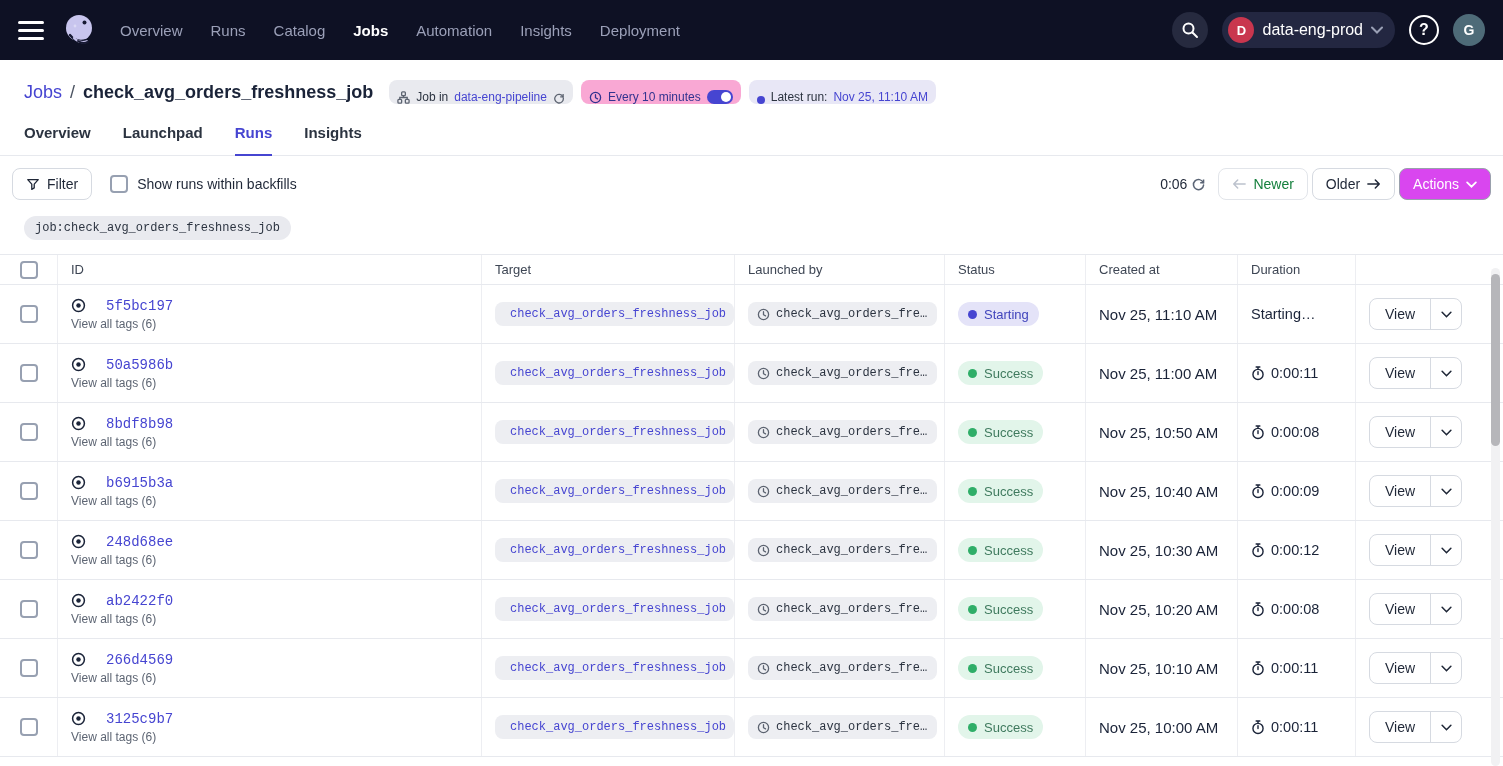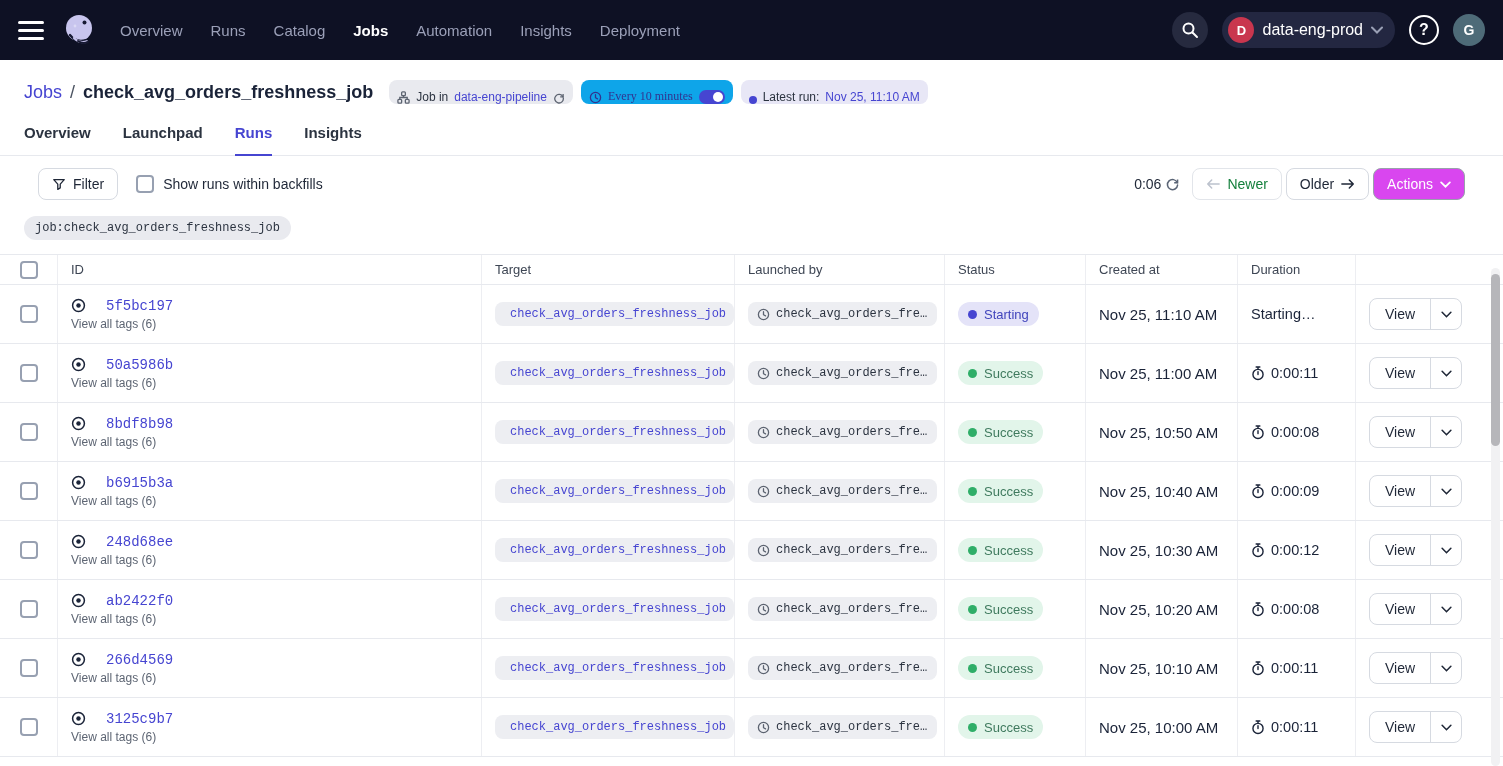--- a/index.html
+++ b/index.html
@@ -33,34 +33,34 @@
   .avatar{width:32px;height:32px;border-radius:50%;background:#4E6B78;color:#fff;font-size:14px;font-weight:600;display:flex;align-items:center;justify-content:center;cursor:pointer;}
 
   
   .page-head{display:flex;align-items:center;gap:8px;padding:20px 24px 0 24px;}
   .crumb-root{color:var(--accent);font-size:18px;cursor:pointer;text-decoration:none;}
   .crumb-sep{color:#4A5260;font-size:18px;}
   .page-title{font-size:18px;font-weight:700;color:var(--ink);margin-right:8px;}
   .badge{height:24px;border-radius:8px;display:inline-flex;align-items:flex-end;gap:6px;padding:0 8px;font-size:12px;white-space:nowrap;}
   .badge-gray{background:#E9EAEF;color:#2B3340;}
   .badge-gray a{color:var(--accent);text-decoration:none;cursor:pointer;}
-  .badge-schedule{background:#0ea5e9;color:#32338F;font-family:Liberation Serif, serif;}
+  .badge-schedule{background:#f9a8d4;color:#32338F;}
   .badge-latest{background:#E8E7F6;color:#2B3340;}
   .badge-latest .link{color:var(--accent);cursor:pointer;}
   .dot8{width:8px;height:8px;border-radius:50%;background:var(--accent);}
   .toggle{width:26px;height:14px;border-radius:7px;background:var(--accent);position:relative;cursor:pointer;}
   .toggle .knob{position:absolute;top:2px;right:2px;width:10px;height:10px;border-radius:50%;background:#fff;}
 
   
   .tabs{display:flex;gap:32px;padding:0 24px;margin-top:20px;border-bottom:1px solid var(--border);}
   .tab{font-size:15px;font-weight:700;color:#2B3340;padding-bottom:13px;cursor:pointer;}
   .tab.active{color:var(--accent);border-bottom:2px solid var(--accent);margin-bottom:-1px;}
 
   
-  .toolbar{display:flex;align-items:center;padding:12px 38px;}
+  .toolbar{display:flex;align-items:center;padding:12px 12px;}
   .btn{height:32px;border-radius:8px;border:1px solid #D6DAE1;background:#fff;display:inline-flex;align-items:center;gap:7px;padding:0 13px;font-size:14px;font-weight:500;color:#1F2737;cursor:pointer;font-family:inherit;}
   .btn.disabled{color:#15803d;border-color:#E2E5EA;cursor:default;}
   .btn.filled{background:#d946ef;border-color:#99A0AC;color:#fff;}
   .checkbox{width:18px;height:18px;border:2px solid #97A0B1;border-radius:4px;background:#fff;cursor:pointer;}
   .cb-label{font-size:14px;color:#1F2737;margin-left:9px;}
   .toolbar-right{margin-left:auto;display:flex;align-items:center;gap:4px;}
   .countdown{font-size:14px;color:#1F2737;}
 
   
   .tag-row{padding:4px 24px 14px 24px;}

